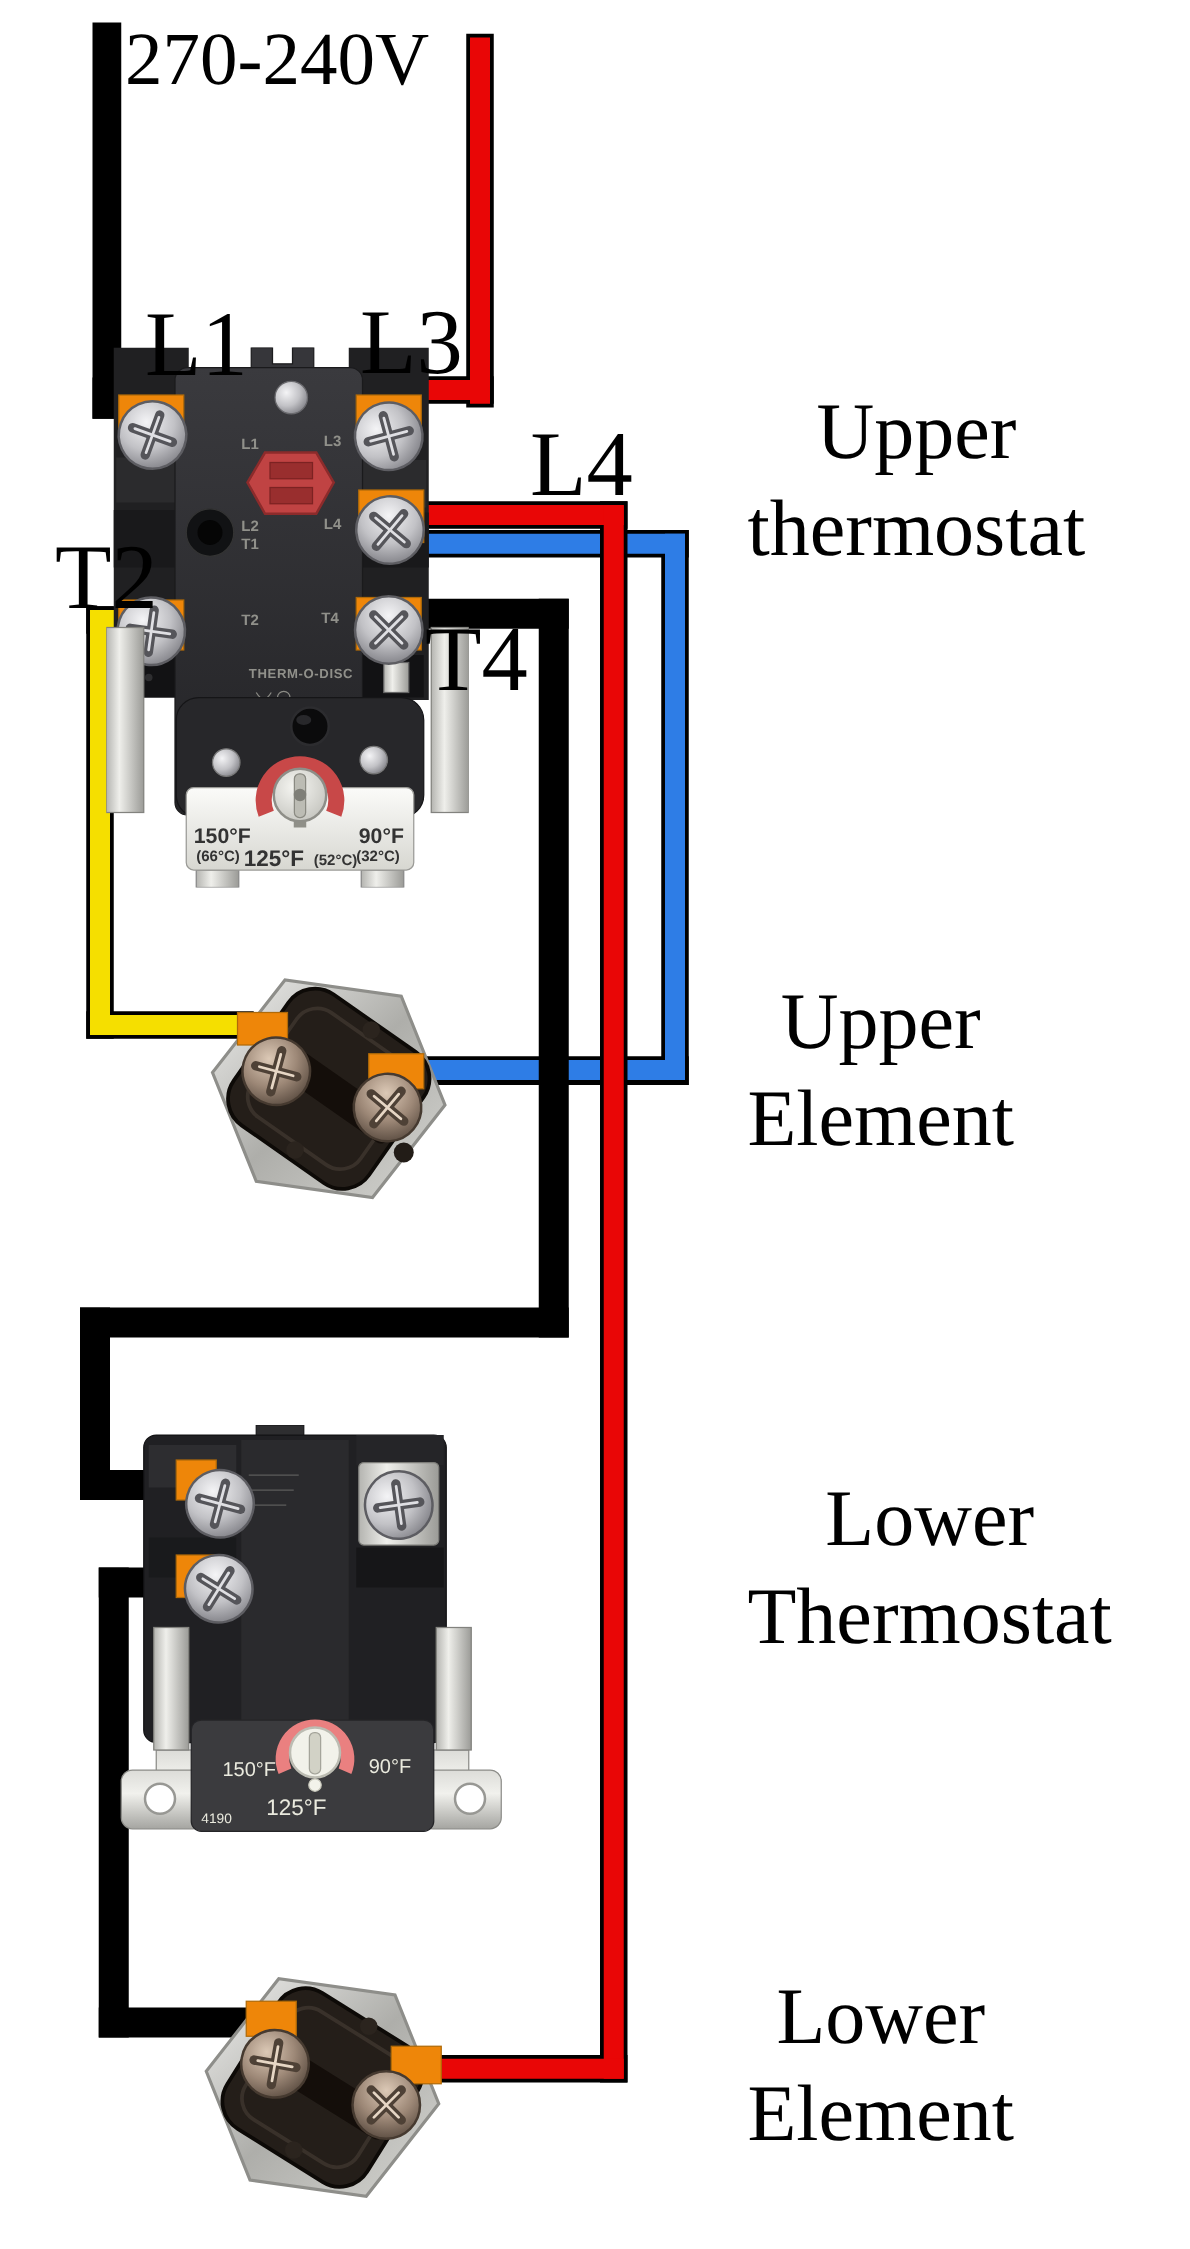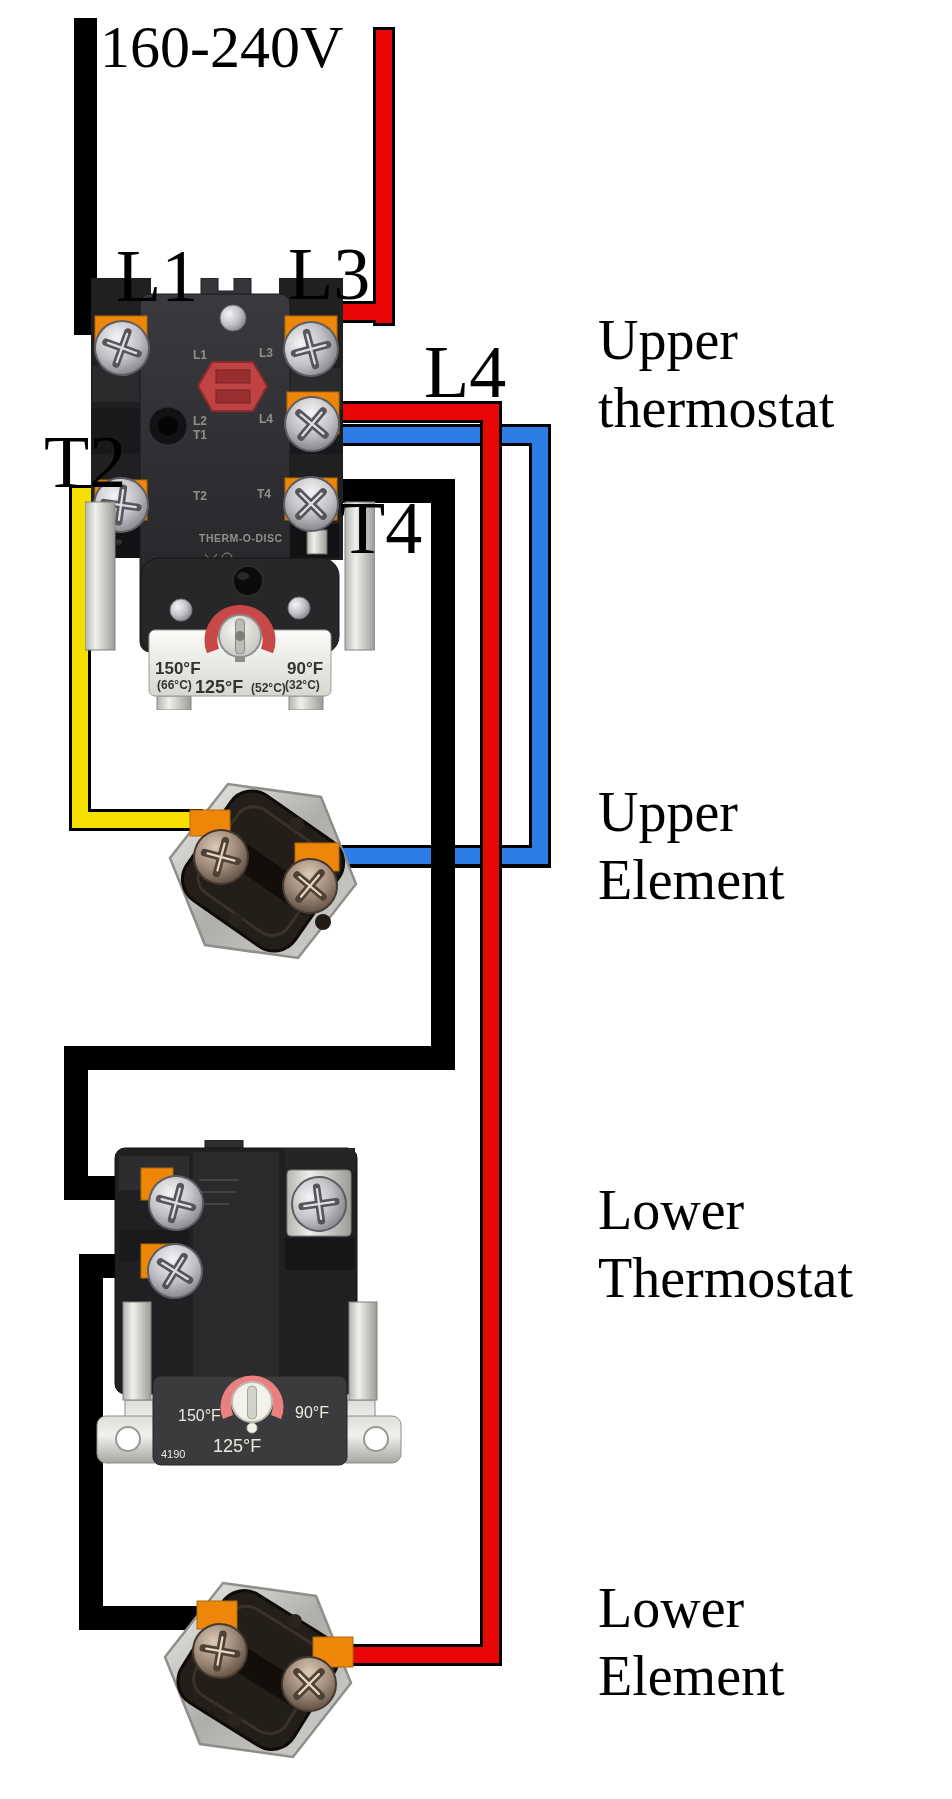--- a/index.html
+++ b/index.html
@@ -4,21 +4,21 @@
 <style>
   html,body{margin:0;padding:0;background:#fff;}
   #canvas{position:relative;width:952px;height:1799px;background:#ffffff;overflow:hidden;
           font-family:"Liberation Sans",sans-serif;}
   .wire{position:absolute;inset:0;pointer-events:none;}
   .seg{position:absolute;}
   .comp{position:absolute;z-index:20;}
   .biglabel{position:absolute;z-index:30;color:#000;font-family:"Liberation Serif",serif;
             white-space:nowrap;line-height:1.05;}
   .termlabel{font-size:74px;}
-  .caption{font-size:56px;line-height:1.22;}
+  .caption{font-size:64px;line-height:1.22;text-align:center;}
   .caption span{display:block;}
   #lbl-voltage{font-size:60px;}
   svg text{font-family:"Liberation Sans",sans-serif;}
 </style>
 </head>
 <body>
 
 <div id="canvas">
 
   <svg width="0" height="0" style="position:absolute" aria-hidden="true">
@@ -288,21 +288,21 @@
       <rect x="-62" y="-13" width="124" height="26" rx="6" fill="#140e0a"></rect>
     </g>
     <rect x="42" y="36" width="40" height="28" stroke="#b06a08" style="fill: rgb(238, 134, 9);"></rect>
     <rect x="158" y="72" width="40" height="30" stroke="#b06a08" style="fill: rgb(238, 134, 9);"></rect>
     <use href="#screwB" transform="translate(65,86) rotate(10)"></use>
     <use href="#screwB" transform="translate(154,119) rotate(45)"></use>
     <circle cx="140" cy="56" r="7" fill="#2b241e"></circle>
     <circle cx="80" cy="155" r="7" fill="#2b241e"></circle>
   </svg>
 
-  <div id="lbl-voltage" class="biglabel" style="left:100px;top:16px">160-240V</div>
+  <div id="lbl-voltage" class="biglabel" style="left:100px;top:16px">270-240V</div>
 
   <div class="biglabel termlabel" style="left:116px;top:238px">L1</div>
   <div class="biglabel termlabel" style="left:288px;top:236px">L3</div>
   <div class="biglabel termlabel" style="left:424px;top:334px">L4</div>
   <div class="biglabel termlabel" style="left:44px;top:424px">T2</div>
   <div class="biglabel termlabel" style="left:340px;top:490px">T4</div>
 
   <div class="biglabel caption" style="left:598px;top:306px">
     <span>Upper</span>
     <span>thermostat</span>

